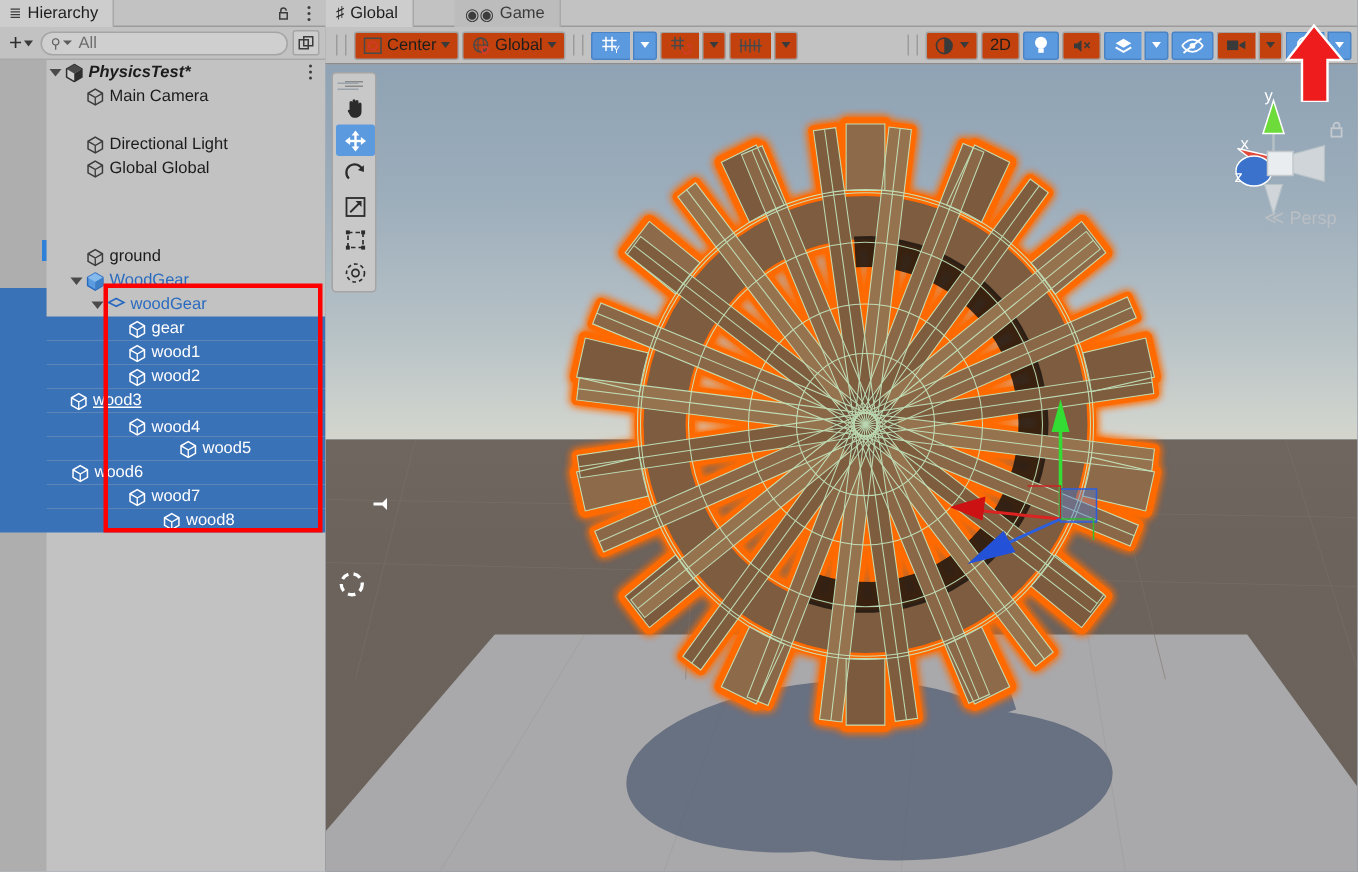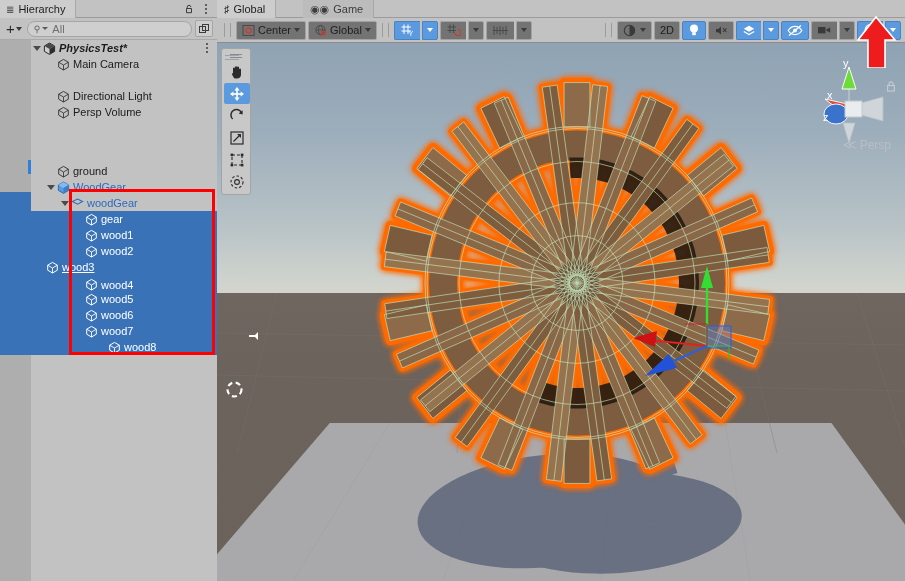--- a/index.html
+++ b/index.html
@@ -126,21 +126,21 @@
     position: relative; height: 25px; background: #c2c2c2;
     display: flex; align-items: center; padding: 0 4px; gap: 2px;
     border-bottom: 1px solid #8c8c8c;
   }
   .tb-sep {
     width: 7px; height: 14px; display:flex; justify-content:space-between;
     margin: 0 3px; flex: none;
   }
   .tb-sep i { width:1px;height:14px;background:#9c9c9c;display:block;}
   .tb-btn {
-    height: 19px; background: #737373; border: 1px solid #a2a2a2;
+    height: 19px; background: #c2410c; border: 1px solid #a2a2a2;
     border-radius: 2px; display: flex; align-items: center;
     padding: 0 5px; gap: 3px; color: #1e1e1e; font-size: 11px; flex: none;
   }
   .tb-btn.on { background: #5c9ae0; border-color: #4a83c4; color:#fff; }
   .tb-btn.grp-l { border-top-right-radius:0;border-bottom-right-radius:0;border-right:none;}
   .tb-btn.grp-r { border-top-left-radius:0;border-bottom-left-radius:0;padding:0 4px;}
   .tb-spacer { flex: 1; }
 
   .s-view {
     position: relative; width: 688px; height: 538px; overflow: hidden;
@@ -263,21 +263,21 @@
               <path d="M1.7 4.2L6.5 7v5M6.5 7l4.8-2.8" fill="none" stroke="currentColor" stroke-width="0.9"></path>
             </svg>
             <span class="h-label">Directional Light</span>
           </div>
           <div class="h-row" style="padding-left: 45px;">
             <span class="foldout"></span>
             <svg width="13" height="13" viewBox="0 0 13 13" class="go-icon" style="color: rgb(60, 60, 60);">
               <polygon points="6.5,1.4 11.3,4.2 11.3,9.2 6.5,12 1.7,9.2 1.7,4.2" fill="none" stroke="currentColor" stroke-width="1"></polygon>
               <path d="M1.7 4.2L6.5 7v5M6.5 7l4.8-2.8" fill="none" stroke="currentColor" stroke-width="0.9"></path>
             </svg>
-            <span class="h-label">Persp Volume</span>
+            <span class="h-label">Global Global</span>
           </div>
           <div class="h-row" style="padding-left: 45px; margin-top: 43px;">
             <span class="foldout"></span>
             <svg width="13" height="13" viewBox="0 0 13 13" class="go-icon" style="color: rgb(60, 60, 60);">
               <polygon points="6.5,1.4 11.3,4.2 11.3,9.2 6.5,12 1.7,9.2 1.7,4.2" fill="none" stroke="currentColor" stroke-width="1"></polygon>
               <path d="M1.7 4.2L6.5 7v5M6.5 7l4.8-2.8" fill="none" stroke="currentColor" stroke-width="0.9"></path>
             </svg>
             <span class="h-label">ground</span>
           </div>
           <div class="h-row" style="padding-left: 45px;">
@@ -333,29 +333,29 @@
             <span class="h-label">wood3</span>
           </div>
           <div class="h-row selected" style="padding-left: 73px; align-items: flex-end;">
             <span class="foldout"></span>
             <svg width="13" height="13" viewBox="0 0 13 13" class="go-icon" style="color: rgb(255, 255, 255);">
               <polygon points="6.5,1.4 11.3,4.2 11.3,9.2 6.5,12 1.7,9.2 1.7,4.2" fill="none" stroke="currentColor" stroke-width="1"></polygon>
               <path d="M1.7 4.2L6.5 7v5M6.5 7l4.8-2.8" fill="none" stroke="currentColor" stroke-width="0.9"></path>
             </svg>
             <span class="h-label">wood4</span>
           </div>
-          <div class="h-row selected" style="padding-left: 73px;">
+          <div class="h-row selected" style="padding-left: 107px;">
             <span class="foldout"></span>
             <svg width="13" height="13" viewBox="0 0 13 13" class="go-icon" style="color: rgb(255, 255, 255);">
               <polygon points="6.5,1.4 11.3,4.2 11.3,9.2 6.5,12 1.7,9.2 1.7,4.2" fill="none" stroke="currentColor" stroke-width="1"></polygon>
               <path d="M1.7 4.2L6.5 7v5M6.5 7l4.8-2.8" fill="none" stroke="currentColor" stroke-width="0.9"></path>
             </svg>
             <span class="h-label">wood5</span>
           </div>
-          <div class="h-row selected" style="padding-left: 73px;">
+          <div class="h-row selected" style="padding-left: 35px;">
             <span class="foldout"></span>
             <svg width="13" height="13" viewBox="0 0 13 13" class="go-icon" style="color: rgb(255, 255, 255);">
               <polygon points="6.5,1.4 11.3,4.2 11.3,9.2 6.5,12 1.7,9.2 1.7,4.2" fill="none" stroke="currentColor" stroke-width="1"></polygon>
               <path d="M1.7 4.2L6.5 7v5M6.5 7l4.8-2.8" fill="none" stroke="currentColor" stroke-width="0.9"></path>
             </svg>
             <span class="h-label">wood6</span>
           </div>
           <div class="h-row selected" style="padding-left: 73px;">
             <span class="foldout"></span>
             <svg width="13" height="13" viewBox="0 0 13 13" class="go-icon" style="color: rgb(255, 255, 255);">

